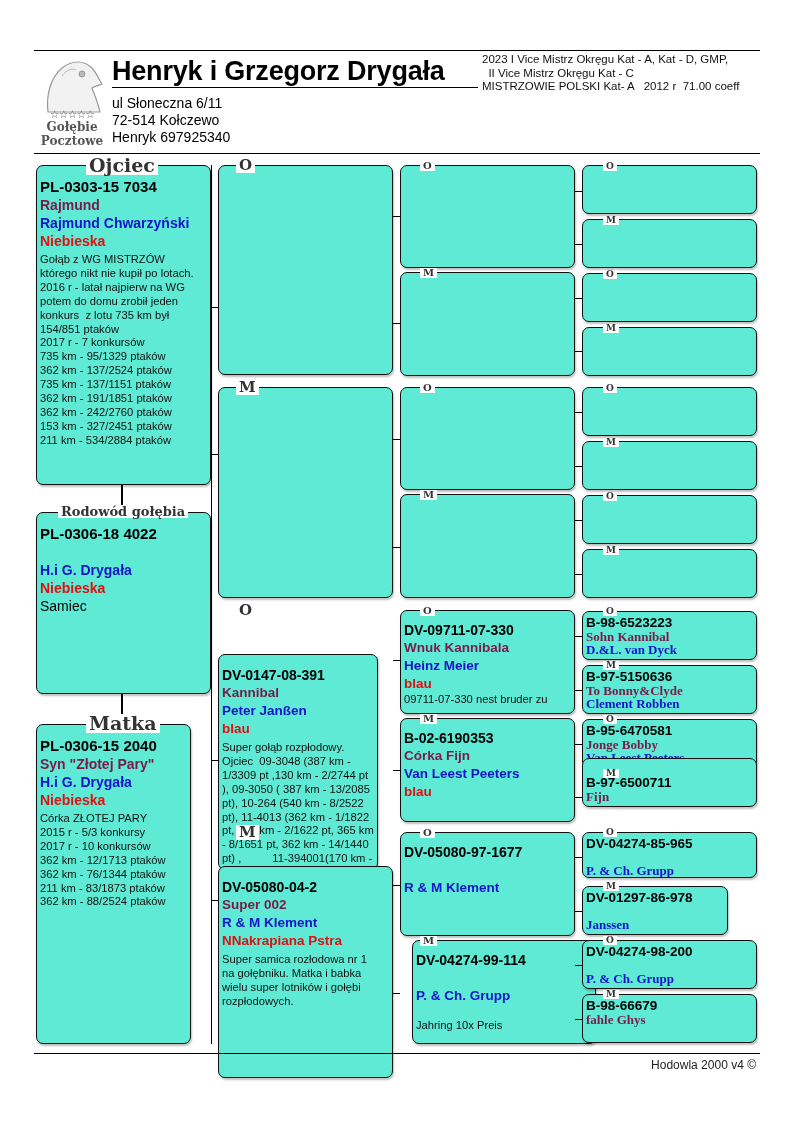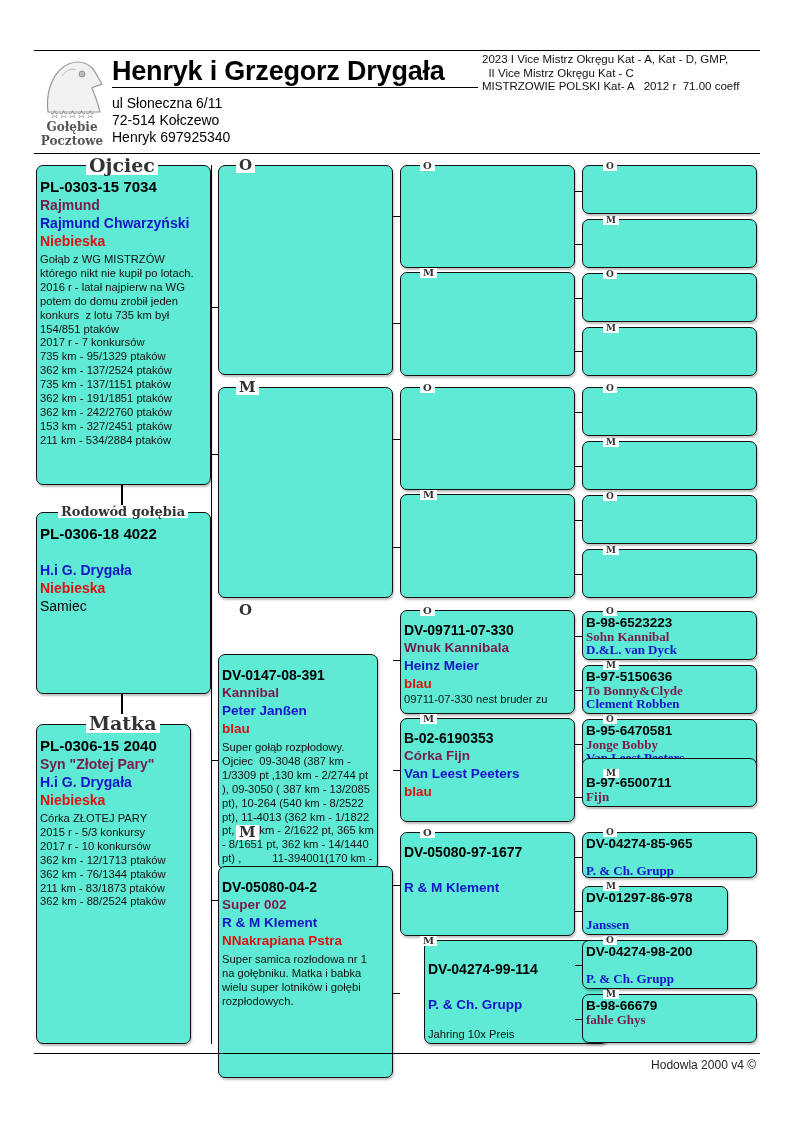--- a/index.html
+++ b/index.html
@@ -214,21 +214,21 @@
 <div class="hline" style="left:393px; top:770px; width:7px;"></div>
 
 <div class="box mid" style="left:400px; top:832px; width:175px; height:104px; padding-top:10px;">
   <div class="ring">DV-05080-97-1677</div>
   <div style="height:18px;"></div>
   <div class="breeder">R &amp; M Klement</div>
 </div>
 <div class="legend lg-s" style="left:420px; top:828px;">O</div>
 <div class="hline" style="left:393px; top:885px; width:7px;"></div>
 
-<div class="box mid" style="left:424px; top:940px; width:184px; height:104px; padding-top:19px;">
+<div class="box mid" style="left:412px; top:940px; width:184px; height:104px; padding-top:10px;">
   <div class="ring">DV-04274-99-114</div>
   <div style="height:18px;"></div>
   <div class="breeder">P. &amp; Ch. Grupp</div>
   <div class="notes" style="margin-top:14px; white-space:nowrap;">Jahring 10x Preis</div>
 </div>
 <div class="legend lg-s" style="left:420px; top:936px;">M</div>
 <div class="hline" style="left:393px; top:993px; width:7px;"></div>
 
 <div class="box" style="left:582px; top:165px; width:175px; height:49px;"></div>
 <div class="legend lg-xs" style="left:603px; top:162px;">O</div>

